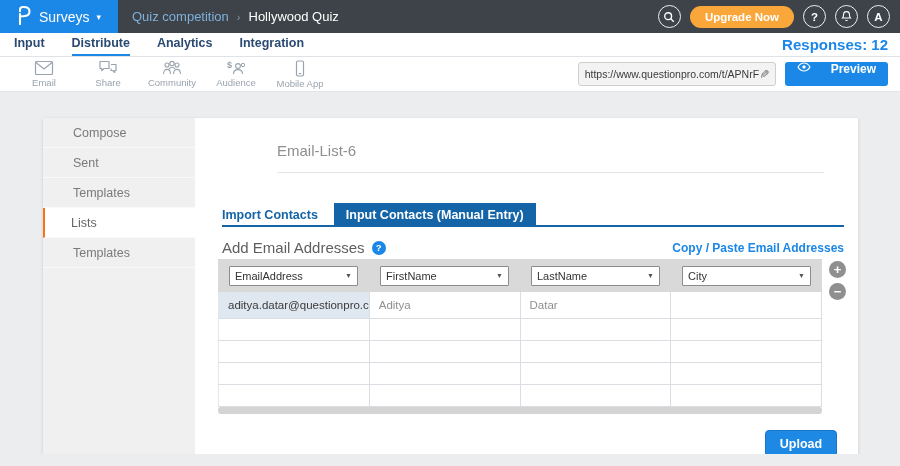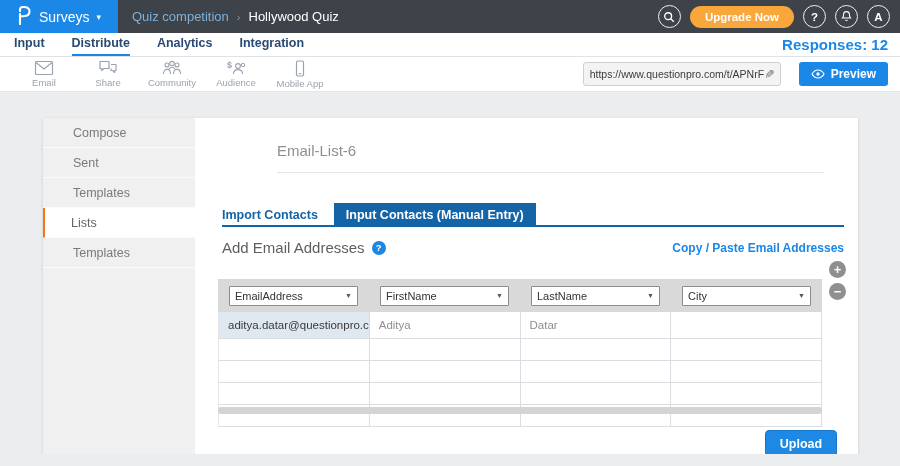--- a/index.html
+++ b/index.html
@@ -26,21 +26,21 @@
 
   
   .toolbar { height:35px; background:#fff; border-bottom:1px solid #e2e5e9; display:flex; align-items:flex-start; padding-left:12px; }
   .tool { width:64px; text-align:center; padding-top:3px; cursor:pointer; }
   .tool svg { display:block; margin:0 auto; }
   .tool-label { font-size:9.5px; color:#9aa3ad; display:block; margin-top:1px; }
   .toolbar-right { margin-left:auto; display:flex; align-items:center; gap:9px; padding:5px 12px 0 0; }
   .url-wrap { width:198px; height:24px; background:#f3f3f3; border:1px solid #cfcfcf; border-radius:3px; display:flex; align-items:center; padding:0 6px; }
   .url-wrap input { flex:1; min-width:0; border:none; background:transparent; font-size:10.5px; color:#3b3b3b; font-family:"Liberation Sans",sans-serif; outline:none; }
   .pencil { font-size:12px; color:#666; cursor:pointer; transform:rotate(90deg); }
-  .preview-btn { height:24px; background:#1b87e6; border:none; border-radius:3px; color:#fff; font-size:12px; font-weight:bold; display:flex; align-items:center; gap:6px; padding:0 12px; cursor:pointer;margin-left:9px; }
+  .preview-btn { height:24px; background:#1b87e6; border:none; border-radius:3px; color:#fff; font-size:12px; font-weight:bold; display:flex; align-items:flex-start; gap:20px; padding:0 12px; cursor:pointer; }
 
   
   .card { position:absolute; left:43px; top:118px; width:815px; height:360px; background:#fff; box-shadow:0 1px 3px rgba(0,0,0,.15); }
   .sidebar { position:absolute; left:0; top:0; bottom:0; width:152px; background:#f0f0f1; }
   .side-item { height:30px; line-height:30px; padding-left:30px; font-size:12.5px; color:#7a7a7a; border-bottom:1px solid #fafafa; cursor:pointer; }
   .side-item.active { background:#fff; border-left:2px solid #f97316; padding-left:26px; color:#666; }
 
   .content { position:absolute; left:152px; top:0; right:0; bottom:0; }
   .list-title { position:absolute; left:82px; top:24px; font-size:15px; color:#8f8f8f; }
   .title-divider { position:absolute; left:82px; right:34px; top:54px; border-top:1px solid #e4e4e4; }
@@ -48,21 +48,21 @@
   .tabs { position:absolute; left:27px; right:14px; top:85px; height:24px; border-bottom:2px solid #1464a8; display:flex; }
   .tab { font-size:12.5px; font-weight:bold; color:#1464a8; line-height:24px; padding:0 16px; cursor:pointer; }
   .tab:first-child { padding-left:0; }
   .tab.active { background:#1464a8; color:#fff; padding:0 12px; }
 
   .add-row { position:absolute; left:27px; right:14px; top:121px; display:flex; align-items:center; }
   .add-heading { font-size:15px; color:#5f5f5f; }
   .help-icon { width:14px; height:14px; border-radius:50%; background:#1b87e6; color:#fff; font-size:9.5px; font-weight:bold; display:inline-flex; align-items:center; justify-content:center; margin-left:7px; cursor:pointer; }
   .copy-paste { margin-left:auto; color:#1b87e6; font-size:12px; font-weight:bold; cursor:pointer; }
 
-  .grid { position:absolute; left:23px; top:141px; width:604px;margin-top:20px; }
+  .grid { position:absolute; left:23px; top:141px; width:604px; }
   .grid-header { height:33px; background:#d9d9d9; display:flex; align-items:center; }
   .gh-col { width:151px; padding:0 11px; }
   .select { height:20px; background:#fff; border:1px solid #8c8c8c; border-radius:1px; font-size:11px; color:#333; display:flex; align-items:center; justify-content:space-between; padding:0 5px; cursor:pointer; }
   .sel-caret { font-size:7px; color:#555; }
   .trow { display:flex; height:22px; border-bottom:1px solid #dadee2; border-left:1px solid #e4e7ea; }
   .trow.first { height:27px; }
   .tcell { width:151px; border-right:1px solid #dadee2; font-size:11.5px; color:#8f8f8f; display:flex; align-items:center; padding:0 9px; overflow:hidden; white-space:nowrap; cursor:text; }
   .tcell.hl { background:#dfe7f1; color:#3b3b3b; }
   .hscroll { position:absolute; left:23px; top:289px; width:604px; height:7px; background:#d4d4d4; border-radius:3px; cursor:pointer; }
 

